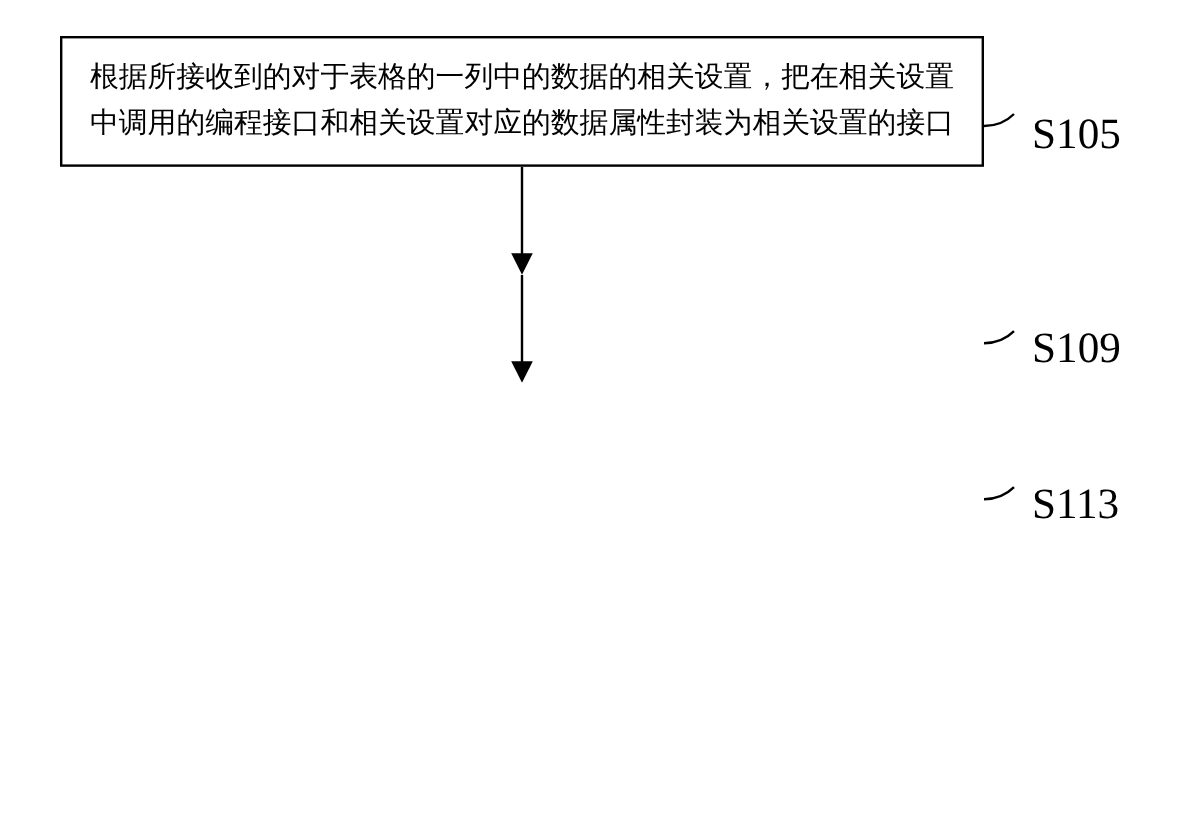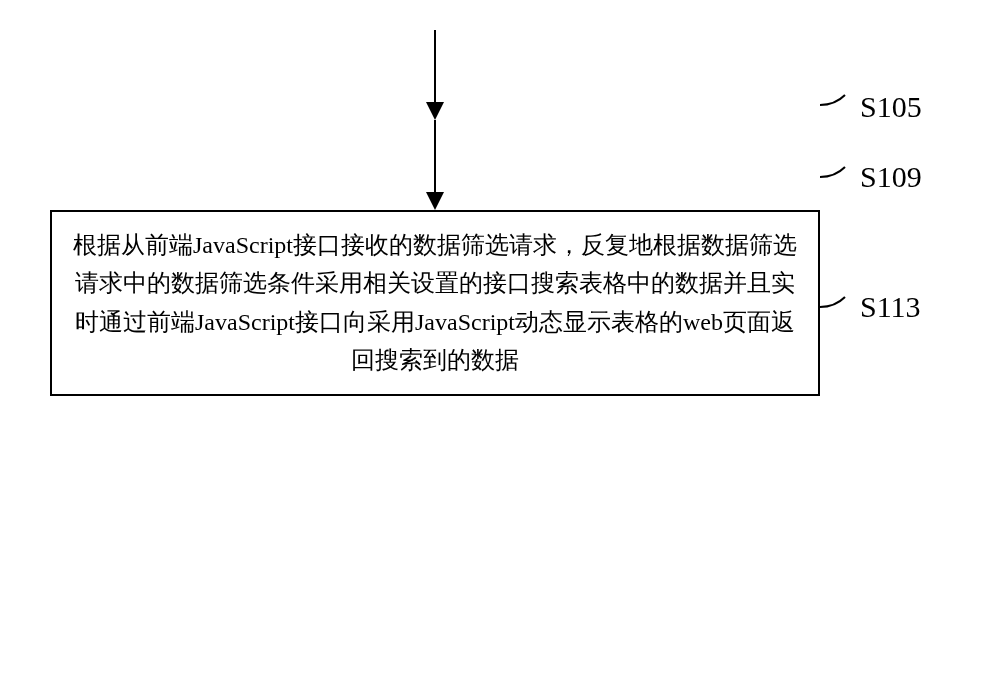--- a/index.html
+++ b/index.html
@@ -25,21 +25,21 @@
       padding: 14px 20px;
       width: 770px;
       background: #fff;
       text-align: center;
       font-size: 24px;
       line-height: 1.6;
       position: relative;
     }
     .label {
       position: absolute;
-      font-size: 30px;
+      font-size: 36px;
       left: 810px;
       white-space: nowrap;
     }
     .arrow-container {
       width: 770px;
       display: flex;
       justify-content: center;
       padding: 0;
     }
     .arrow-container svg {
@@ -52,20 +52,23 @@
     .row {
       position: relative;
     }
   </style>
 </head>
 <body>
 
 <div class="flowchart">
 
   <div class="row">
+    <div class="box">
+      <span>根据所接收到的对于表格的一列中的数据的相关设置，把在相关设置中调用的编程接口和相关设置对应的数据属性封装为相关设置的接口</span>
+    </div>
     <div class="label" style="top:60px;">
       <span>S105</span>
     </div>
 
     <svg class="connector-svg" style="left:770px; top:60px;" width="45" height="30">
       <path d="M 0 15 Q 15 15 25 5" stroke="#000" stroke-width="2" fill="none"></path>
     </svg>
   </div>
 
   <div class="arrow-container">
@@ -85,23 +88,20 @@
   </div>
 
   <div class="arrow-container">
     <svg width="30" height="90">
       <line x1="15" y1="0" x2="15" y2="75" stroke="#000" stroke-width="2"></line>
       <polygon points="15,90 6,72 24,72" fill="#000"></polygon>
     </svg>
   </div>
 
   <div class="row">
-    <div class="box">
-      <span>根据从前端JavaScript接口接收的数据筛选请求，反复地根据数据筛选请求中的数据筛选条件采用相关设置的接口搜索表格中的数据并且实时通过前端JavaScript接口向采用JavaScript动态显示表格的web页面返回搜索到的数据</span>
-    </div>
     <div class="label" style="top:80px;font-family:Liberation Serif, serif;">
       <span>S113</span>
     </div>
     <svg class="connector-svg" style="left:770px; top:82px;" width="45" height="30">
       <path d="M 0 15 Q 15 15 25 5" stroke="#000" stroke-width="2" fill="none"></path>
     </svg>
   </div>
 
 </div>
 

